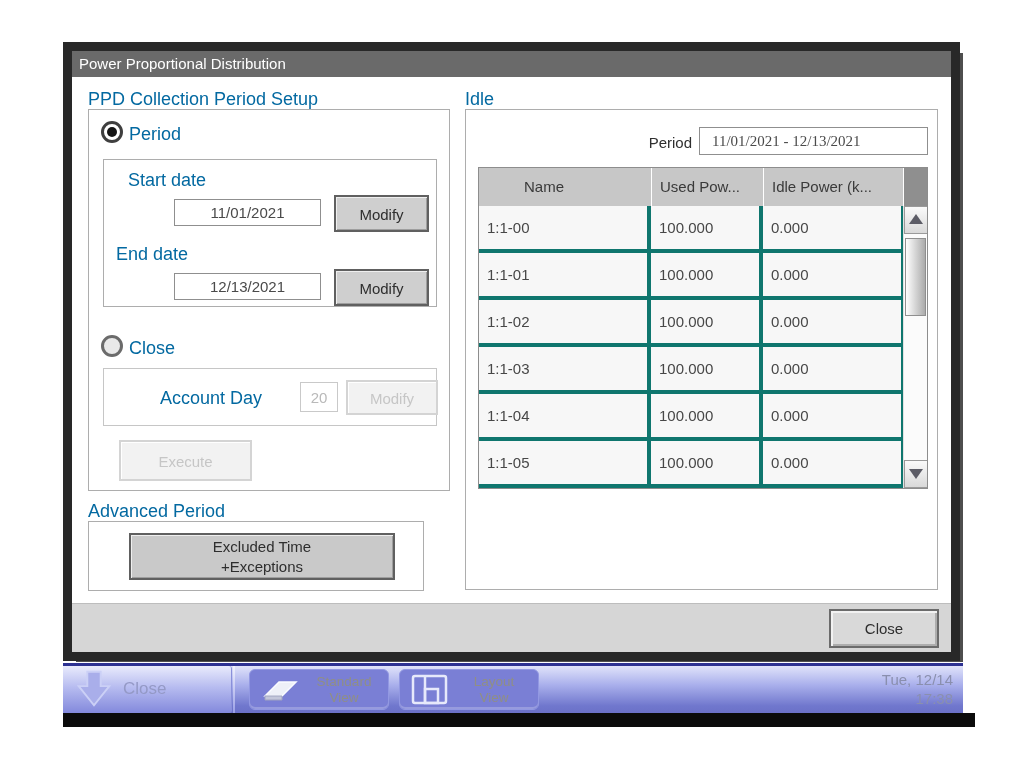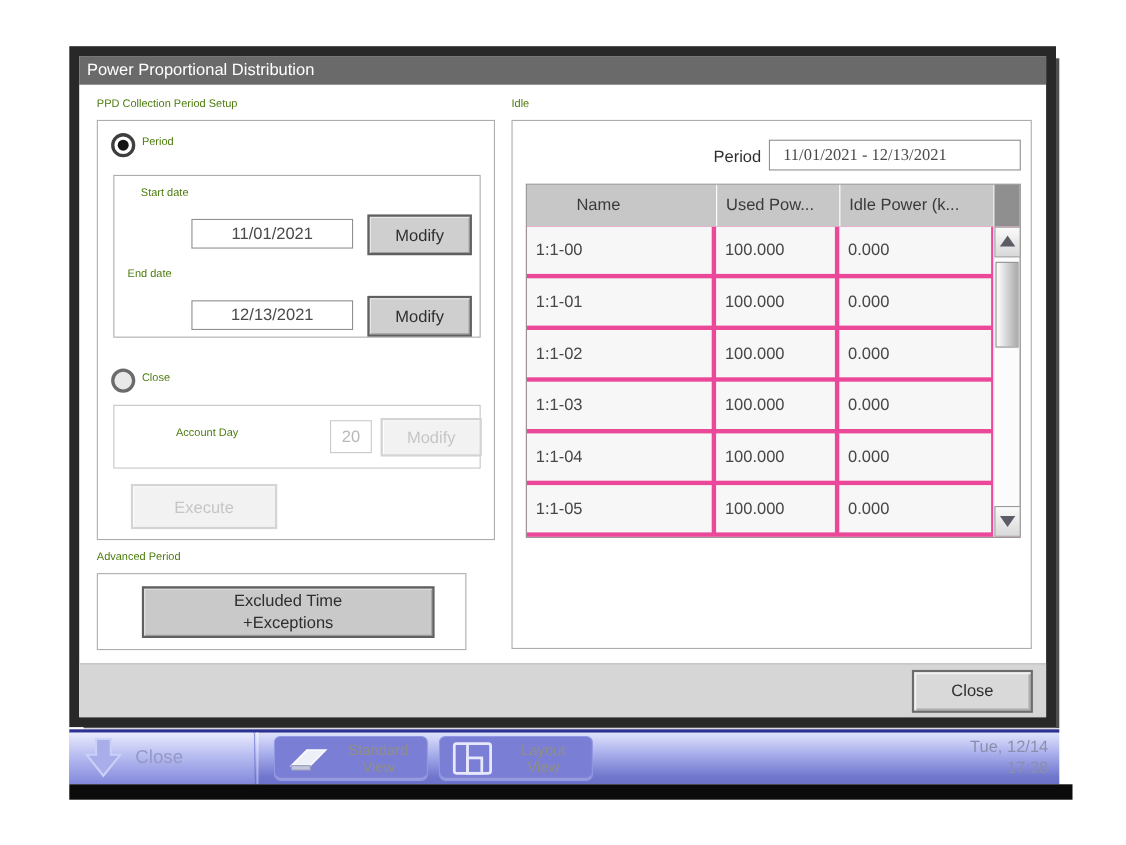--- a/index.html
+++ b/index.html
@@ -4,21 +4,21 @@
 <style>
   html,body{margin:0;padding:0;background:#ffffff;width:1024px;height:768px;overflow:hidden;
             font-family:"Liberation Sans", sans-serif;}
   .stage{position:relative;width:1024px;height:768px;background:#fff;}
 
   
   .frame{position:absolute;left:63px;top:42px;width:879px;height:601px;border:9px solid #282828;
          background:#fff;box-shadow:8px 6px 0 -5px #4e4e4e;}
   .titlebar{position:absolute;left:0;top:0;width:100%;height:26px;background:#6a6a6a;color:#fff;
             font-size:15px;line-height:26px;padding-left:7px;box-sizing:border-box;}
-  .lbl{position:absolute;font-size:10px;color:#4d7c0f;white-space:nowrap;}
+  .lbl{position:absolute;font-size:18px;color:#0369a1;white-space:nowrap;}
   .gbox{position:absolute;border:1px solid #adadad;background:#fff;box-sizing:border-box;}
 
   
   .radio{position:absolute;width:22px;height:22px;border-radius:50%;box-sizing:border-box;cursor:pointer;}
   .radio.sel{border:3px solid #3f3f3f;background:#fff;}
   .radio.sel::after{content:"";position:absolute;left:3px;top:3px;width:10px;height:10px;border-radius:50%;background:#141414;}
   .radio.unsel{border:3px solid #6b6b6b;background:#e9e9e9;}
 
   
   .inp{position:absolute;box-sizing:border-box;border:1px solid #8f8f8f;font-family:"Liberation Sans",sans-serif;
@@ -55,21 +55,21 @@
   #boxC{left:393px;top:58px;width:473px;height:481px;}
   #lbl-period2{position:absolute;left:0;top:24px;width:226px;text-align:right;font-size:15px;color:#2f2f2f;}
   #inp-period{left:233px;top:17px;width:229px;height:28px;text-align:left;padding-left:12px;font-family:Liberation Serif, serif;}
 
   .tbl{position:absolute;left:12px;top:57px;width:450px;height:322px;border:1px solid #8d8d8d;box-sizing:border-box;}
   .thead{display:grid;grid-template-columns:172px 112px 140px 24px;height:38px;}
   .th{background:#c7c7c7;font-size:15px;color:#3a3a3a;line-height:38px;padding-left:8px;box-sizing:border-box;
       border-left:1px solid #fff;white-space:nowrap;overflow:hidden;}
   .th:first-child{border-left:none;padding-left:45px;}
   .th.scrollhead{background:#8f8f8f;padding:0;}
-  .tbody{position:relative;height:282px;background:#ec4899;overflow:hidden;}
+  .tbody{position:relative;height:282px;background:#0f766e;overflow:hidden;}
   .trow{display:grid;grid-template-columns:168px 108px 138px;column-gap:4px;height:43px;margin:0 26px 4px 0;}
   .tcell{background:#f7f7f7;font-size:15px;color:#474747;line-height:43px;padding-left:8px;box-sizing:border-box;white-space:nowrap;}
 
   .scrollbar{position:absolute;right:0;top:0;width:24px;height:282px;background:#fbfbfb;border-left:1px solid #e2e2e2;box-sizing:border-box;}
   .sbtn{position:absolute;left:0;width:24px;height:28px;background:linear-gradient(180deg,#fafafa,#d9d9d9);
         border:1px solid #9a9a9a;box-sizing:border-box;cursor:pointer;}
   #sb-up{top:0;} #sb-down{bottom:0;}
   .tri-up{width:0;height:0;border-left:7px solid transparent;border-right:7px solid transparent;
           border-bottom:10px solid #5c5c66;margin:7px auto 0;}
   .tri-down{width:0;height:0;border-left:7px solid transparent;border-right:7px solid transparent;

